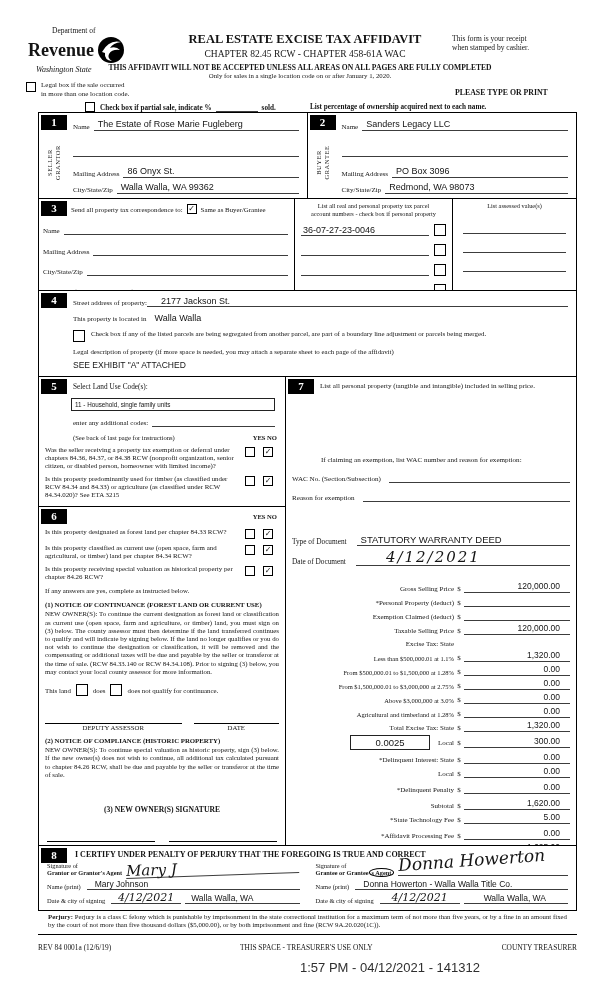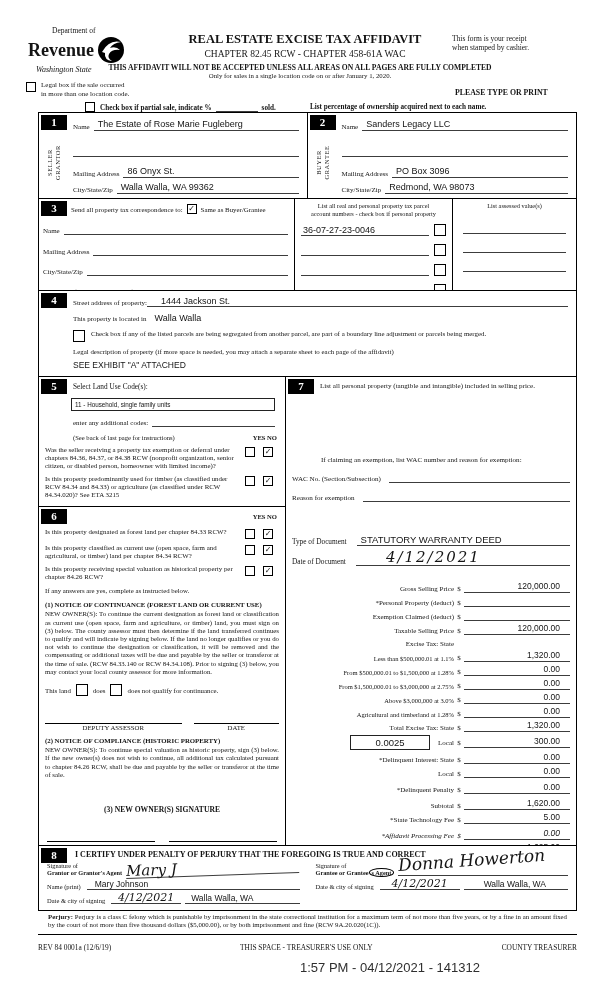--- a/index.html
+++ b/index.html
@@ -185,21 +185,21 @@
       <div class="ul" style="margin-top:8px;min-height:10px;"></div>
       <div class="ul" style="margin-top:8px;min-height:10px;"></div>
       <div class="ul" style="margin-top:8px;min-height:10px;"></div>
     </div>
   </div>
 
   <div class="sec" style="left:38px;top:290px;width:539px;height:87px;">
     <div class="badge" style="left:2px;top:2px;">4</div>
     <div style="display:flex;align-items:flex-end;font-size:7px;margin:5px 8px 0 34px;">
       <span>Street address of property:</span>
-      <span class="ul fill" style="flex:1;font-size:9px;padding-left:14px;min-height:10px;">1444 Jackson St.</span>
+      <span class="ul fill" style="flex:1;font-size:9px;padding-left:14px;min-height:10px;">2177 Jackson St.</span>
     </div>
     <div style="display:flex;align-items:flex-end;font-size:7px;margin:6px 230px 0 34px;">
       <span>This property is located in</span>
       <span class="fill" style="font-size:9px;padding-left:8px;">Walla Walla</span>
     </div>
     <div style="display:flex;font-size:6.9px;margin:7px 8px 0 34px;align-items:flex-start;">
       <span class="cb cbl" style="margin-right:6px;"></span>
       <span>Check box if any of the listed parcels are being segregated from another parcel, are part of a boundary line adjustment or parcels being merged.</span>
     </div>
     <div style="font-size:6.9px;margin:6px 8px 0 34px;">Legal description of property (if more space is needed, you may attach a separate sheet to each page of the affidavit)</div>
@@ -397,21 +397,21 @@
       <div class="mrow" style="margin-top:5px;">
           <span class="mlabel">Subtotal</span>
           <span class="md">$</span>
           <span class="mval ul fill">1,620.00</span>
         </div>
       <div class="mrow">
           <span class="mlabel">*State Technology Fee</span>
           <span class="md">$</span>
           <span class="mval ul fill">5.00</span>
         </div>
-      <div class="mrow" style="margin-top:5px;font-style:italic;">
+      <div class="mrow" style="margin-top:5px;">
           <span class="mlabel">*Affidavit Processing Fee</span>
           <span class="md">$</span>
           <span class="mval ul fill">0.00</span>
         </div>
       <div class="mrow">
           <span class="mlabel">Total Due</span>
           <span class="md">$</span>
           <span class="mval ul fill">1,625.00</span>
         </div>
     </div>
@@ -444,20 +444,24 @@
       <div style="width:50%;padding:0 8px;box-sizing:border-box;position:relative;">
         <div style="display:flex;align-items:flex-end;">
           <span style="font-size:6.3px;line-height:7px;white-space:nowrap;">
             <span>Signature of</span><br><span class="b">Grantee or Grantee</span><span class="b" style="border:1px solid #000;border-radius:50%;padding:0 2px;">s Agent</span>
           </span>
           <span class="ul" style="flex:1;margin-left:4px;min-height:13px;position:relative;">
             <span class="hand" style="position:absolute;left:0;top:-12px;font-size:17px;white-space:nowrap;transform:rotate(-4deg);">Donna Howerton</span>
           </span>
         </div>
         <div style="display:flex;align-items:flex-end;font-size:6.5px;margin-top:3px;">
+          <span>Name (print)</span>
+          <span class="ul fill" style="flex:1;margin-left:6px;font-size:8.5px;min-height:9px;padding-left:8px;">Donna Howerton - Walla Walla Title Co.</span>
+        </div>
+        <div style="display:flex;align-items:flex-end;font-size:6.5px;margin-top:3px;">
           <span>Date &amp; city of signing</span>
           <span class="ul hand" style="width:80px;margin-left:6px;font-size:11px;line-height:10px;min-height:10px;text-align:center;">4/12/2021</span>
           <span class="ul fill" style="flex:1;margin-left:4px;font-size:8.5px;min-height:9px;padding-left:20px;">Walla Walla, WA</span>
         </div>
       </div>
     </div>
   </div>
 
   <div class="abs" style="left:38px;top:910px;width:539px;border-bottom:1px solid #000;padding:3px 10px 4px 10px;box-sizing:border-box;font-size:6.8px;line-height:8.4px;text-align:justify;">
     <span class="b">Perjury:</span>

